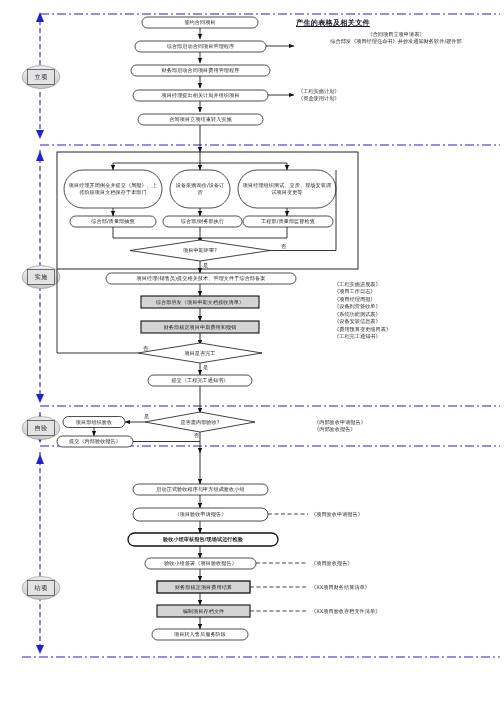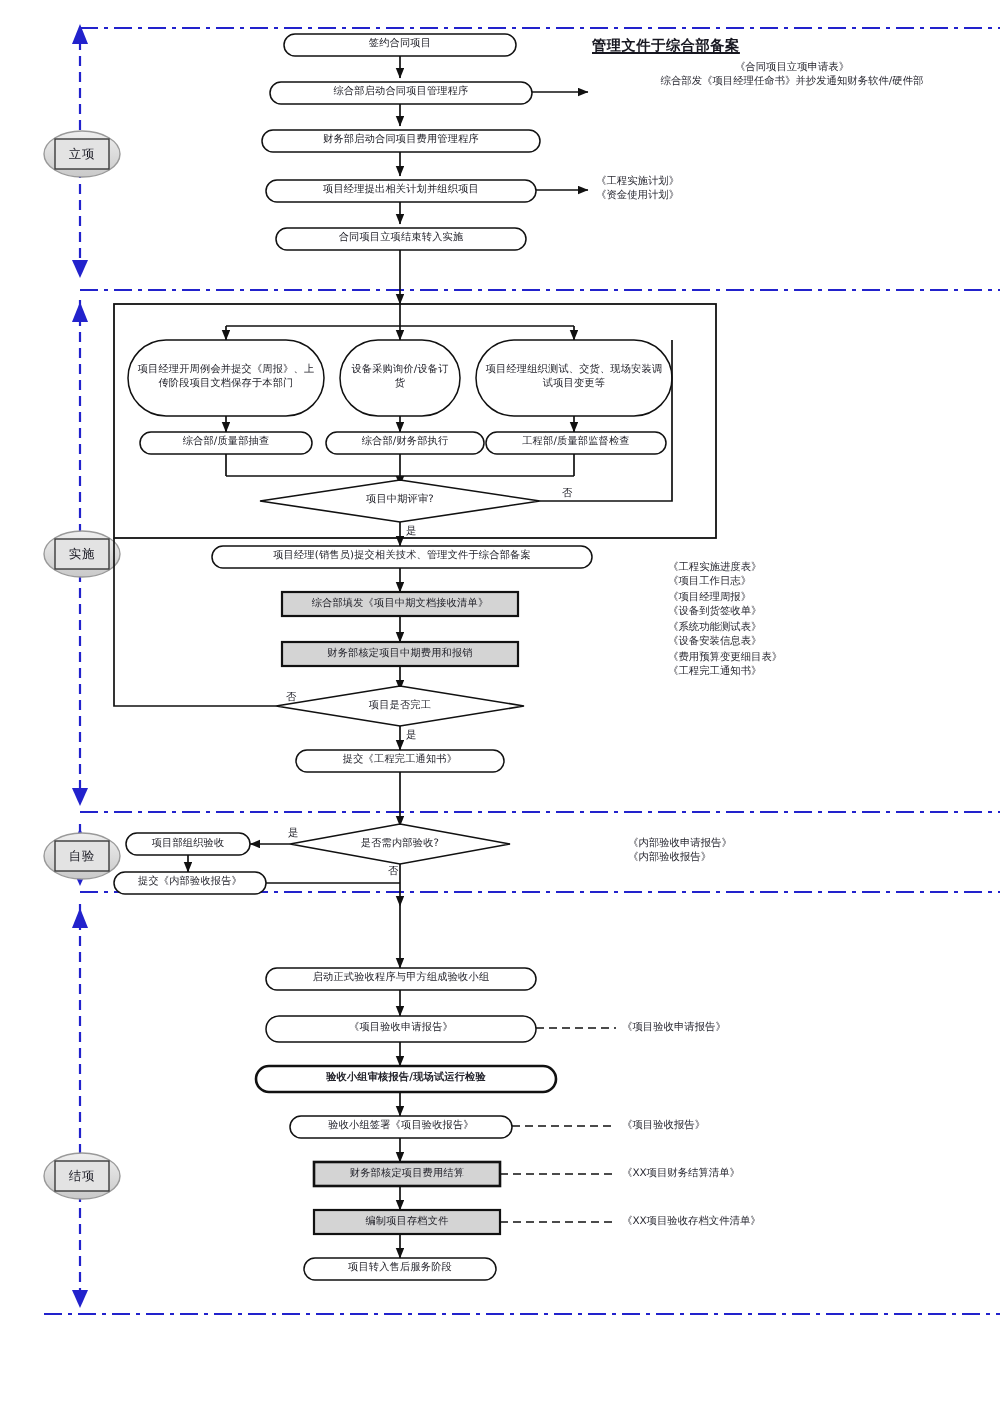--- a/index.html
+++ b/index.html
@@ -252,21 +252,21 @@
     <rect x="152" y="629" width="96" height="11" rx="5.5" fill="#fff" stroke="#111" stroke-width=".75"></rect>
 
     <g stroke="#111" stroke-width=".8" fill="none" stroke-dasharray="4,2.5">
       <line x1="268" y1="514" x2="308" y2="514"></line>
       <line x1="256" y1="563" x2="308" y2="563"></line>
       <line x1="250" y1="587" x2="308" y2="587"></line>
       <line x1="250" y1="611" x2="308" y2="611"></line>
     </g>
   </svg>
 
-  <div class="ann-title" style="left:296px;top:18px;">管理文件于综合部备案</div>
+  <div class="ann-title" style="left:296px;top:18px;">产生的表格及相关文件</div>
 
   <div class="stage-label" style="left:27px;top:69px;width:28px;height:16px;">立项</div>
   <div class="stage-label" style="left:27px;top:269px;width:28px;height:16px;">实施</div>
   <div class="stage-label" style="left:27px;top:420px;width:28px;height:16px;">自验</div>
   <div class="stage-label" style="left:27px;top:580px;width:28px;height:16px;">结项</div>
 
   <div class="node term" style="left:142px;top:17px;width:116px;height:11px;">签约合同项目</div>
   <div class="node term" style="left:135px;top:41px;width:131px;height:11px;">综合部启动合同项目管理程序</div>
   <div class="node term" style="left:131px;top:65px;width:139px;height:11px;">财务部启动合同项目费用管理程序</div>
   <div class="node term" style="left:133px;top:90px;width:135px;height:11px;">项目经理提出相关计划并组织项目</div>

